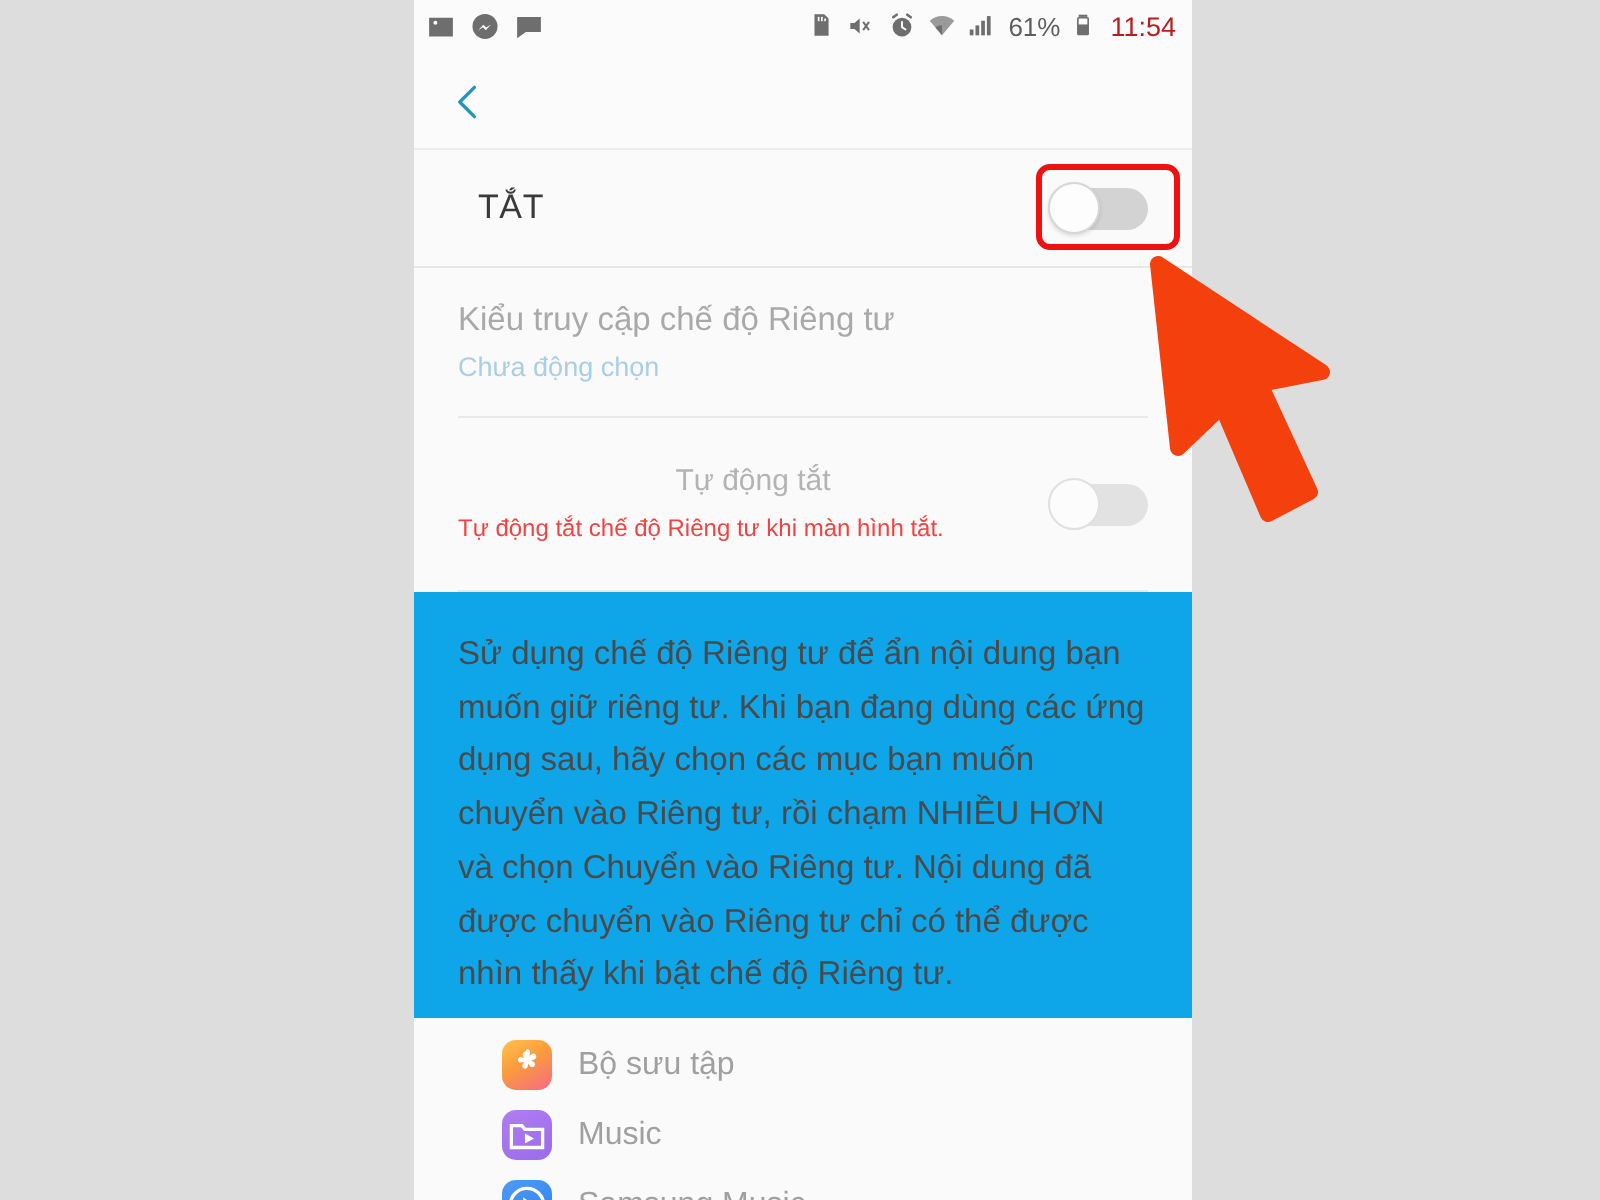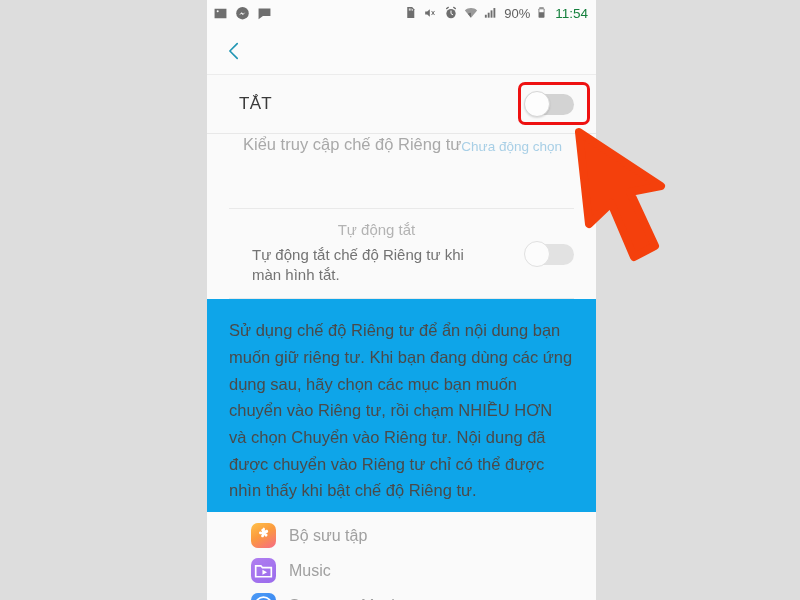--- a/index.html
+++ b/index.html
@@ -64,21 +64,21 @@
   }
   .sb-ico svg { display: block; }
   .sb-text {
     font-size: 13px;
     color: #5f5f5f;
     letter-spacing: 0px;
     white-space: nowrap;
   }
   .sb-clock {
     font-size: 13.5px;
-    color: #15803d;
+    color: #b91c1c;
     white-space: nowrap;
   }
 
   
   .appbar {
     position: relative;
     height: 48px;
     background: #fbfbfb;
     display: flex;
     align-items: center;
@@ -129,21 +129,21 @@
     margin: 0;
   }
   .divider-inset {
     height: 1px;
     background: #e9e9e9;
     margin: 0 22px;
   }
 
   .row-access {
     height: 74px;
-    flex-direction: row;
+    flex-direction: column;
     align-items: flex-start;
     justify-content: center;
   }
   .row-title-dim {
     font-size: 16.5px;
     color: #a9a9a9;
     line-height: 1.25;
   }
   .row-sub-blue {
     font-size: 13.5px;
@@ -158,26 +158,25 @@
     padding-bottom: 12px;
     align-items: center;
   }
   .row-title-dim2 {
     font-size: 15px;
     color: #b3b3b3;
     line-height: 1.25;
     text-align: center;
   }
   .row-sub-dim {
-    font-size: 15px;
-    color: #737373;
+    font-size: 12px;
+    color: #ef4444;
     margin-top: 5px;
     line-height: 1.38;
     max-width: 245px;
-    margin-left: 23px;
   }
 
   
   .toggle {
     position: relative;
     width: 52px;
     height: 26px;
     flex: 0 0 auto;
   }
   .toggle .track {
@@ -321,21 +320,21 @@
             </svg>
         </span>
         <span class="sb-ico">
           <svg viewBox="0 0 24 24" width="14" height="14">
               <rect x="1.5" y="15" width="3.2" height="5" fill="#6e6e6e"></rect>
               <rect x="6.4" y="11.5" width="3.2" height="8.5" fill="#6e6e6e"></rect>
               <rect x="11.3" y="7.5" width="3.2" height="12.5" fill="#6e6e6e"></rect>
               <rect x="16.2" y="3.5" width="3.2" height="16.5" fill="#6e6e6e"></rect>
             </svg>
         </span>
-        <span class="sb-text">90%</span>
+        <span class="sb-text">61%</span>
         <span class="sb-ico">
           <svg viewBox="0 0 24 24" width="13" height="13">
               <rect x="8" y="2.5" width="8" height="2" fill="#6e6e6e"></rect>
               <rect x="6.5" y="4.5" width="11" height="17" rx="1.4" fill="#6e6e6e"></rect>
               <rect x="8" y="6" width="8" height="5.5" fill="#fbfbfb"></rect>
             </svg>
         </span>
         <span class="sb-clock">11:54</span>
       </div>
     </div>

